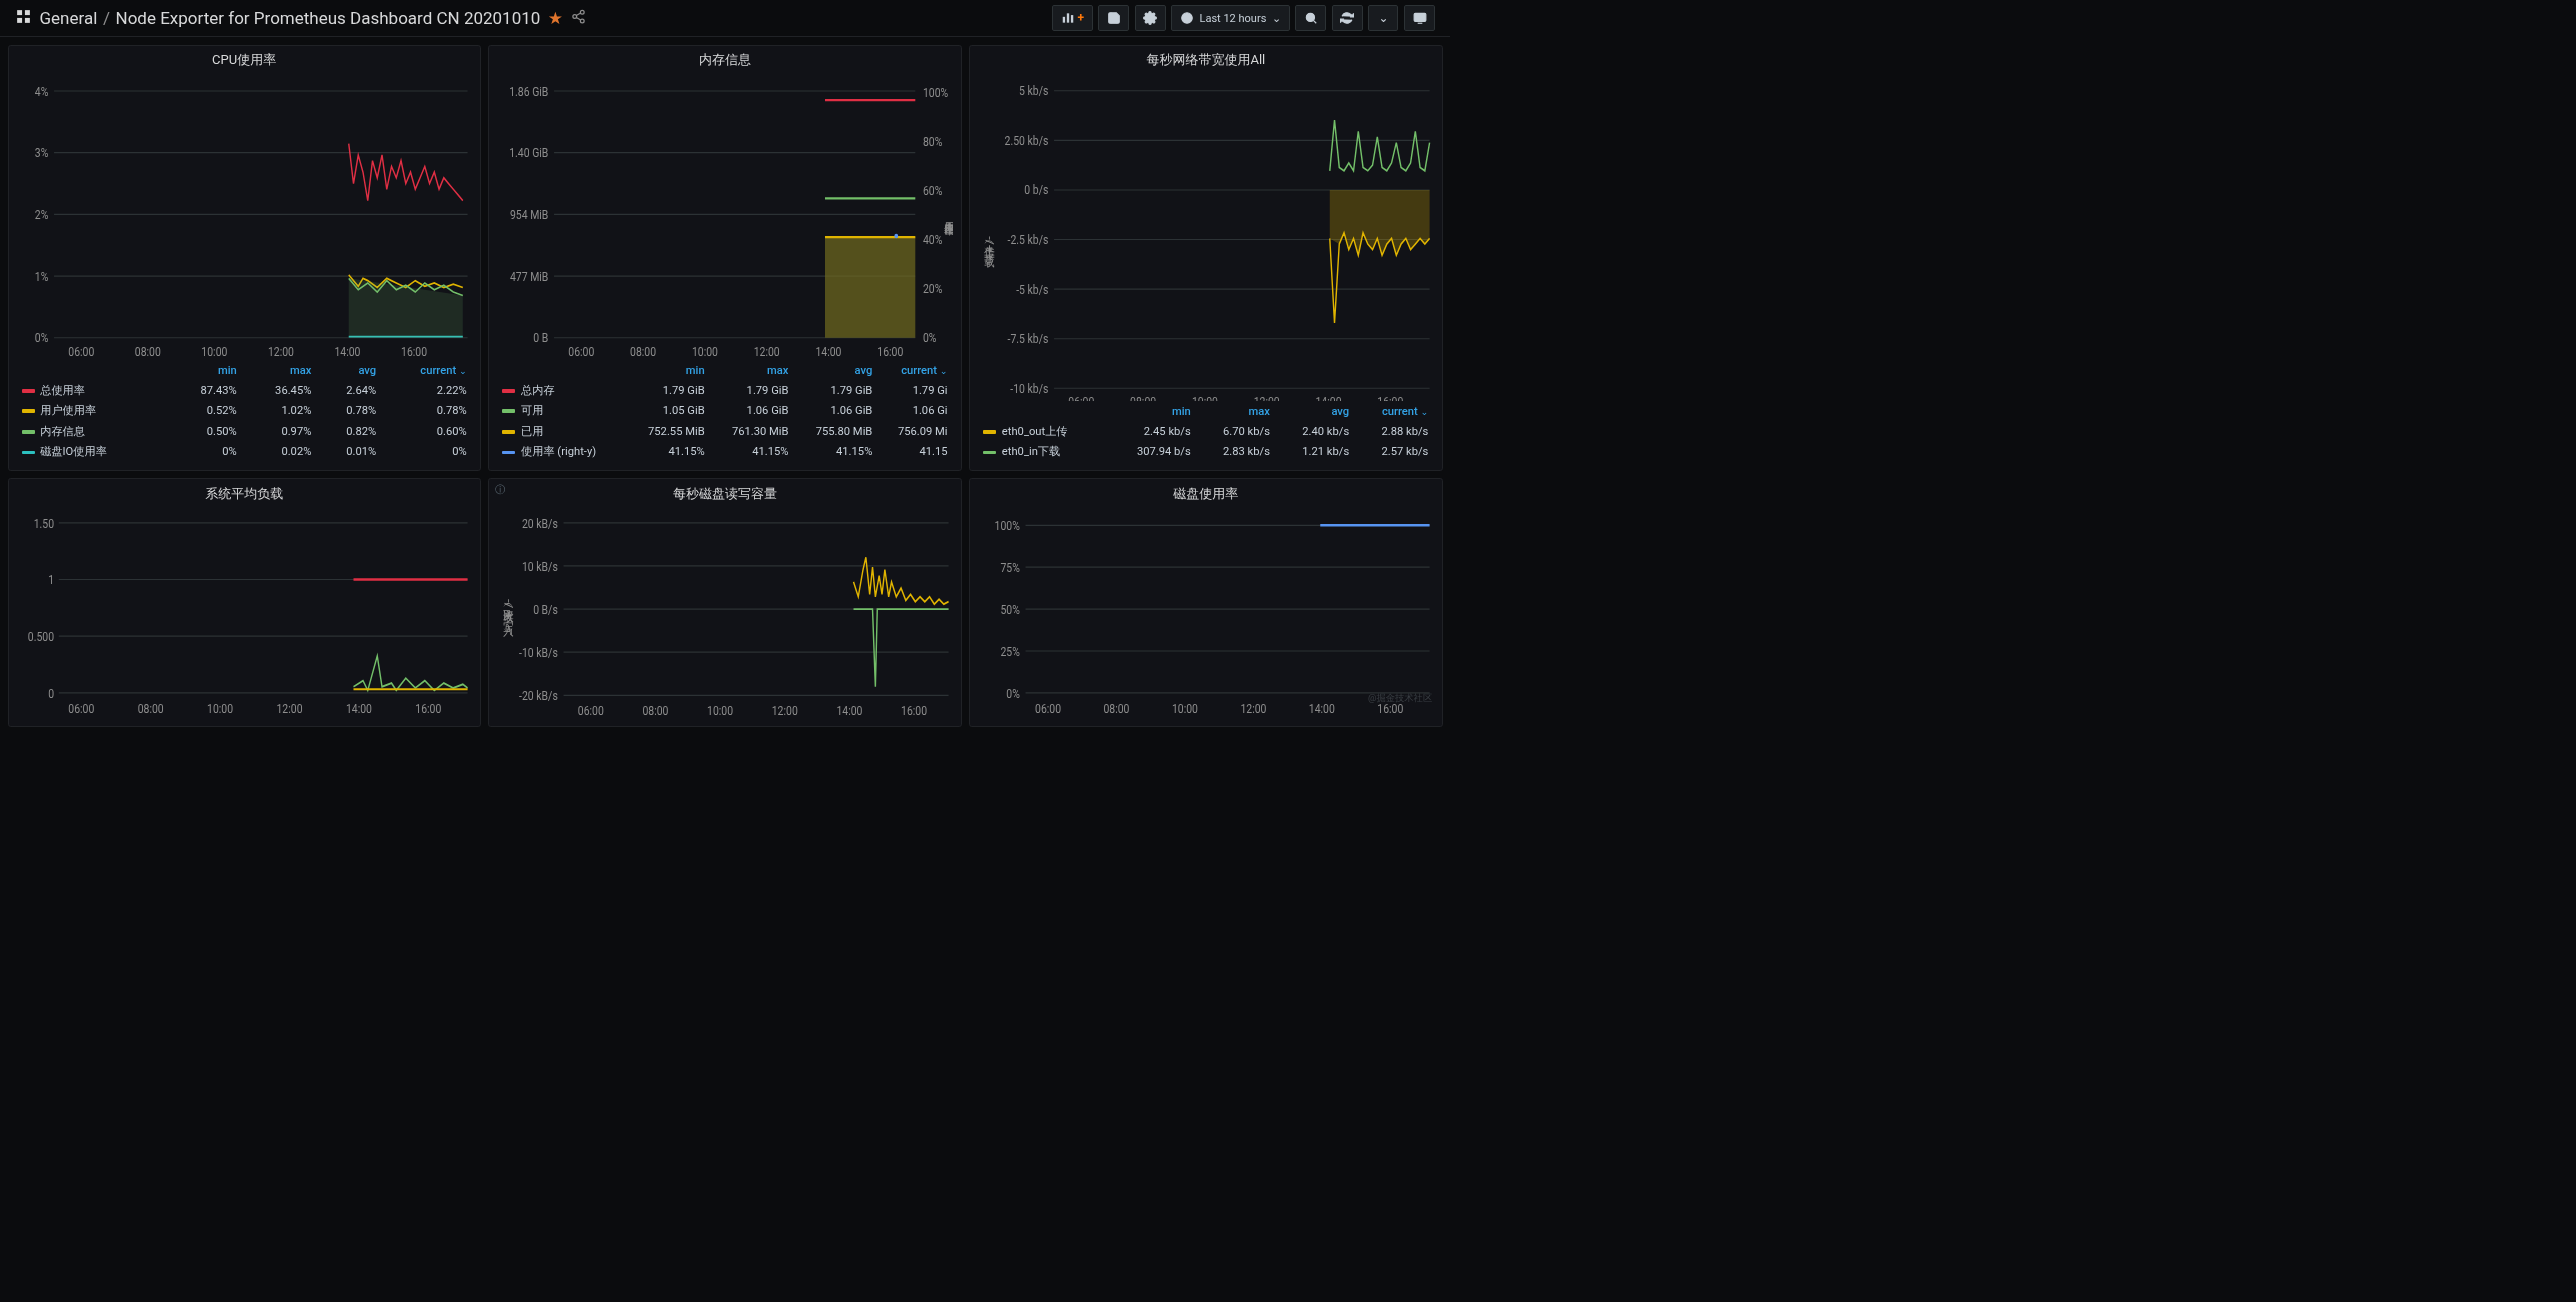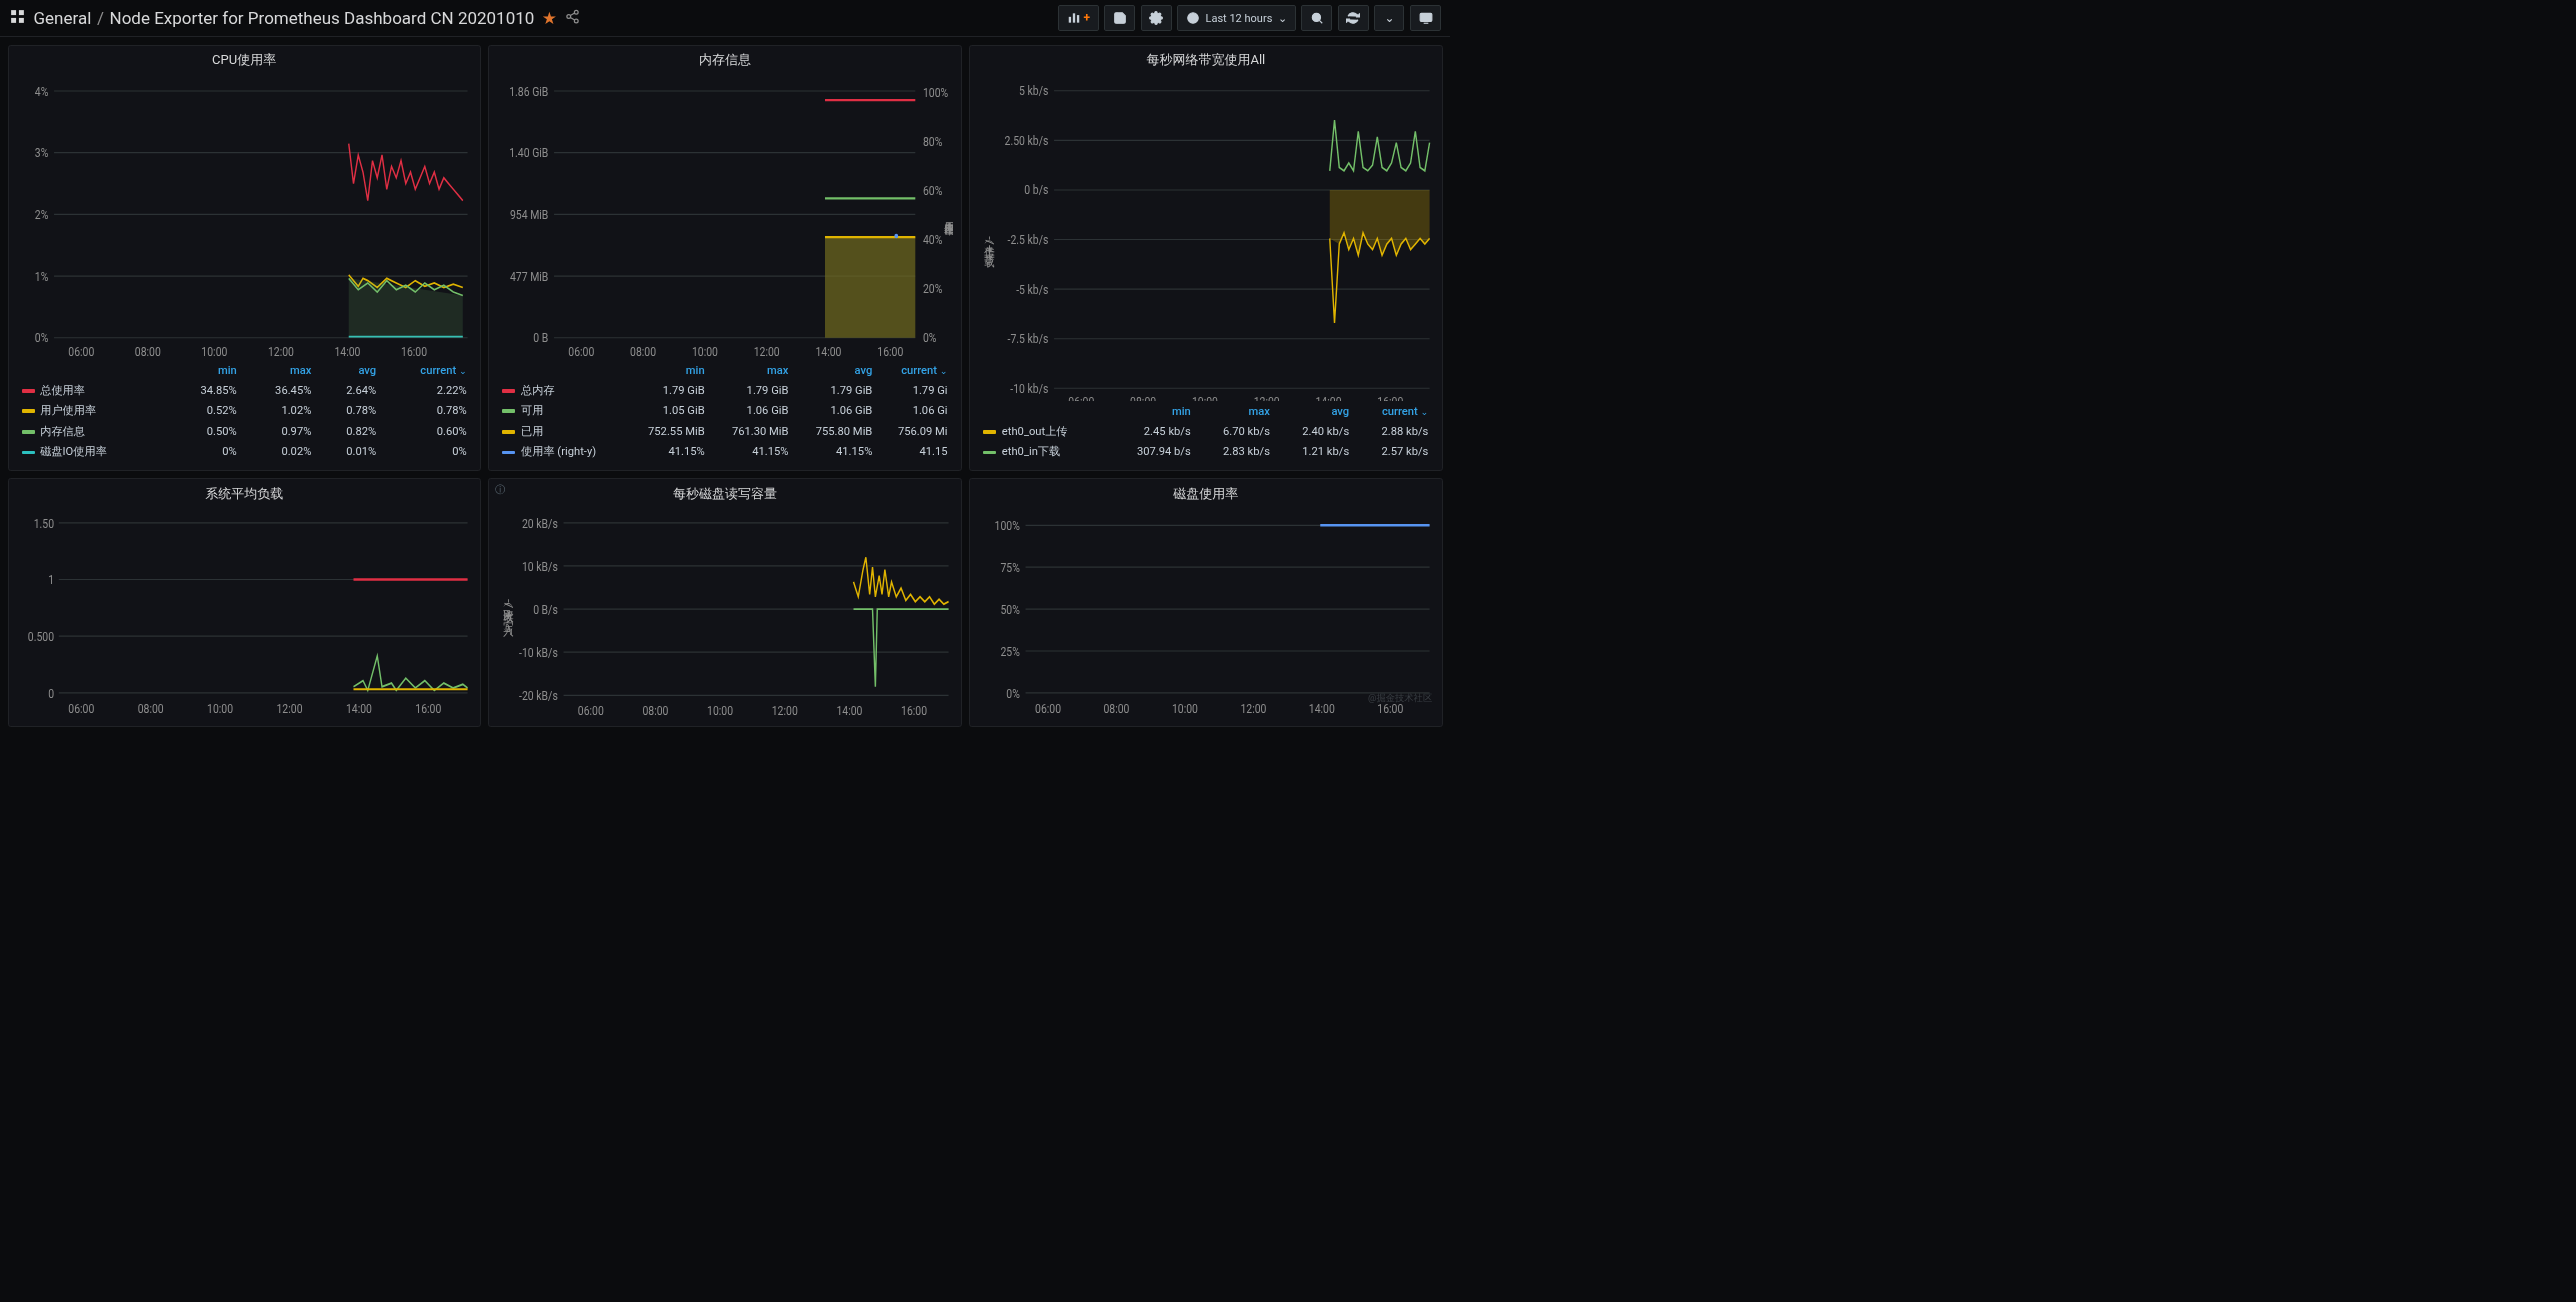--- a/index.html
+++ b/index.html
@@ -6,21 +6,21 @@
 body {
   background: #0b0c0e;
   color: #d8d9da;
   font-family: -apple-system, BlinkMacSystemFont, "Segoe UI", Roboto, sans-serif;
   font-size: 12px;
   width: 1450px;
   height: 734px;
   overflow: hidden;
 }
 .header {
-  display: flex; align-items: center; height: 37px; padding: 0 9px;
+  display: flex; align-items: center; height: 37px; padding: 0 15px;
   border-bottom: 0.9px solid #202226;
 }
 .header-left { display: flex; align-items: center; gap: 7.5px; flex: 1; }
 .dash-icon svg { width: 17px; height: 17px; fill: #d8d9da; }
 .breadcrumb { font-size: 17px; color: #d8d9da; display: flex; gap: 5.6px; align-items: center; }
 .breadcrumb .sep { color: #8e8e8e; }
 .star { color: #e0752d; font-size: 17px; }
 .share { color: #8e8e8e; font-size: 15px; }
 .header-right { display: flex; gap: 5.6px; align-items: center; }
 .hbtn {
@@ -183,21 +183,21 @@
         <tbody>
             <tr>
               <th class="series-h"></th>
           <th>min</th>
           <th>max</th>
           <th>avg</th>
           <th><span>current</span> <span class="chev">⌄</span></th>
         </tr>
         <tr class="row">
               <td class="series"><span class="swatch" style="background:#e02f44"></span><span>总使用率</span></td>
-              <td>34.85%</td>
+              <td>87.43%</td>
               <td>36.45%</td>
               <td>2.64%</td>
               <td>2.22%</td>
             </tr>
         <tr class="row">
               <td class="series"><span class="swatch" style="background:#e0b400"></span><span>用户使用率</span></td>
               <td>0.52%</td>
               <td>1.02%</td>
               <td>0.78%</td>
               <td>0.78%</td>

